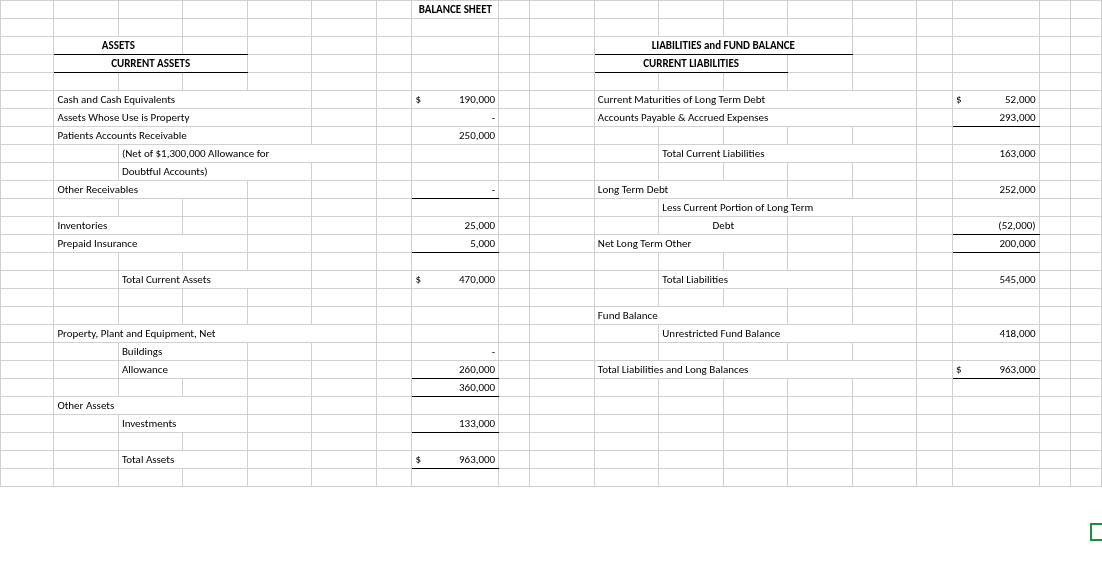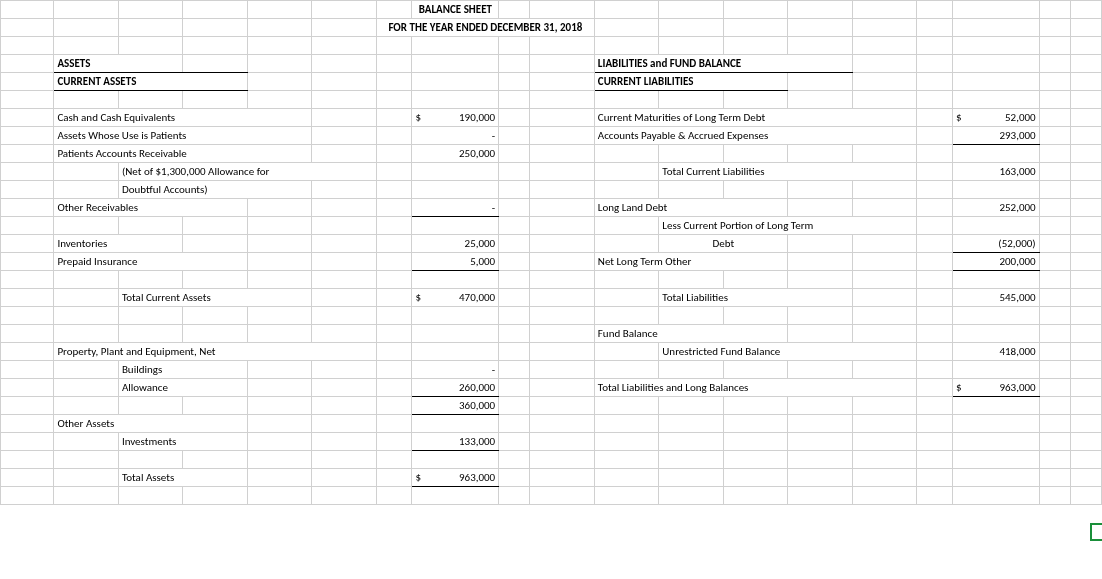--- a/index.html
+++ b/index.html
@@ -23,21 +23,21 @@
   }
   td {
     border: 1px solid #d0d0d0;
     padding: 1px 3px;
     height: 18px;
     box-sizing: border-box;
     white-space: nowrap;
     overflow: hidden;
     vertical-align: middle;
   }
-  .bold { font-weight: 700; }
+  .bold { font-weight: 700; text-align: center; }
   .underline { border-bottom: 1.5px solid #000 !important; }
   .right { text-align: right; }
   .center { text-align: center; }
   
   col.cA{width:48px}
   col.cB{width:58px}
   col.cC{width:58px}
   col.cD{width:58px}
   col.cE{width:58px}
   col.cF{width:58px}
@@ -106,38 +106,20 @@
           <td></td>
           <td></td>
           <td></td>
           <td></td>
           <td></td>
           <td></td>
           <td></td>
           <td></td>
         </tr>
 
-<tr>
-          <td></td>
-          <td></td>
-          <td></td>
-          <td></td>
-          <td></td>
-          <td></td>
-          <td colspan="4" class="bold center">FOR THE YEAR ENDED DECEMBER 31, 2018</td>
-          <td></td>
-          <td></td>
-          <td></td>
-          <td></td>
-          <td></td>
-          <td></td>
-          <td></td>
-          <td></td>
-          <td></td>
-        </tr>
 
 <tr>
           <td></td>
           <td></td>
           <td></td>
           <td></td>
           <td></td>
           <td></td>
           <td></td>
           <td></td>
@@ -222,21 +204,21 @@
           <td></td>
           <td colspan="5">Current Maturities of Long Term Debt</td>
           <td></td>
           <td class="right" style="position:relative"><span style="position:absolute;left:3px">$</span><span>52,000</span></td>
           <td></td>
           <td></td>
         </tr>
 
 <tr>
           <td></td>
-          <td colspan="4">Assets Whose Use is Patients</td>
+          <td colspan="4">Assets Whose Use is Property</td>
           <td></td>
           <td></td>
           <td class="right">-</td>
           <td></td>
           <td></td>
           <td colspan="5">Accounts Payable &amp; Accrued Expenses</td>
           <td></td>
           <td class="right underline">293,000</td>
           <td></td>
           <td></td>
@@ -299,21 +281,21 @@
 
 <tr>
           <td></td>
           <td colspan="3">Other Receivables</td>
           <td></td>
           <td></td>
           <td></td>
           <td class="right underline">-</td>
           <td></td>
           <td></td>
-          <td colspan="3">Long Land Debt</td>
+          <td colspan="3">Long Term Debt</td>
           <td></td>
           <td></td>
           <td></td>
           <td class="right">252,000</td>
           <td></td>
           <td></td>
         </tr>
 
 <tr>
           <td></td>

